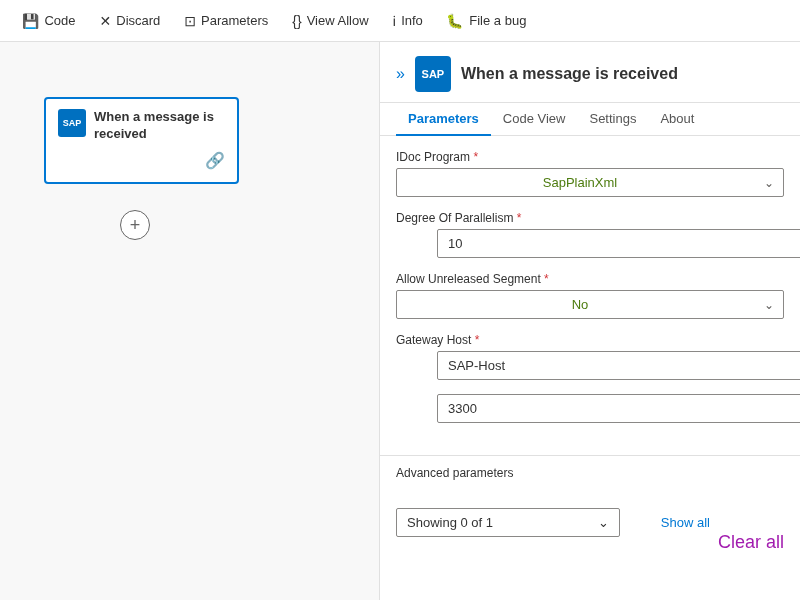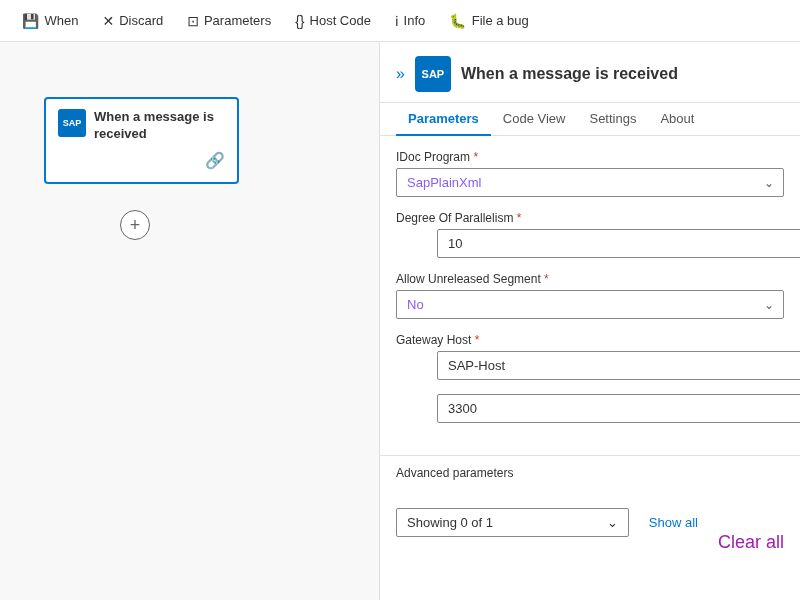--- a/index.html
+++ b/index.html
@@ -111,65 +111,65 @@
       outline: none;
       margin-left: 41px;
     }
 
     .select-wrapper {
       position: relative;
     }
     .select-wrapper select {
       width: 100%; border: 1px solid #8a8886;
       border-radius: 2px; padding: 6px 30px 6px 10px;
-      font-size: 13px; color: #8b5cf6; background: #fff;
-      appearance: none; outline: none; cursor: pointer;
+      font-size: 13px; color: #4d7c0f; background: #fff;
+      appearance: none; outline: none; cursor: pointer; text-align: center;
     }
     .select-chevron {
       position: absolute; right: 10px; top: 50%; transform: translateY(-50%);
       pointer-events: none; color: #605e5c; font-size: 12px;
     }
 
     
     .advanced-section { padding: 10px 16px 14px; border-top: 1px solid #e0e0e0; margin-top: 4px; }
     .advanced-label { font-size: 12px; color: #333; margin-bottom: 12px; display: block; }
-    .advanced-row { display: flex; align-items: center; gap: 20px; }
+    .advanced-row { display: flex; align-items: center; gap: 8px; }
     .advanced-dropdown {
       flex: 1; display: flex; align-items: center; justify-content: space-between;
       border: 1px solid #8a8886; border-radius: 2px; padding: 6px 10px;
       font-size: 13px; color: #333; cursor: pointer; background: #fff;
     }
     .show-all-btn {
       border: none; background: transparent; color: #0078d4;
-      font-size: 13px; cursor: pointer; white-space: nowrap;
+      font-size: 13px; cursor: pointer; white-space: nowrap; margin-left: 33px;
     }
     .clear-all-btn {
       border: none; background: transparent; color: #a21caf;
       font-size: 18px; cursor: pointer; white-space: nowrap; margin-top: 40px;
     }
   </style>
 </head>
 <body>
 
 <div class="toolbar">
   <button class="toolbar-btn">
     <span class="toolbar-icon">💾</span>
-    <span>When</span>
+    <span>Code</span>
   </button>
   <button class="toolbar-btn">
     <span class="toolbar-icon">✕</span>
     <span>Discard</span>
   </button>
   <button class="toolbar-btn">
     <span class="toolbar-icon">⊡</span>
     <span>Parameters</span>
   </button>
   <button class="toolbar-btn">
     <span class="toolbar-icon">{}</span>
-    <span>Host Code</span>
+    <span>View Allow</span>
   </button>
   <button class="toolbar-btn">
     <span class="toolbar-icon">ℹ</span>
     <span>Info</span>
   </button>
   <button class="toolbar-btn">
     <span class="toolbar-icon">🐛</span>
     <span>File a bug</span>
   </button>
 </div>

